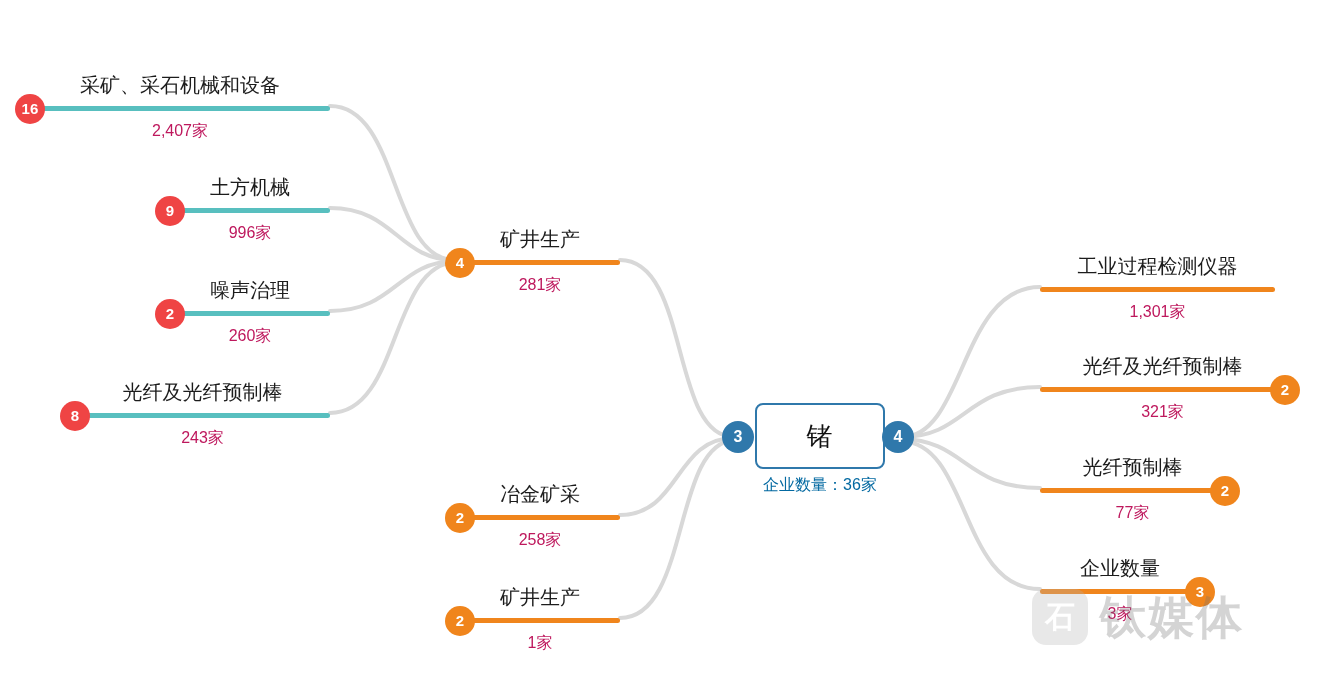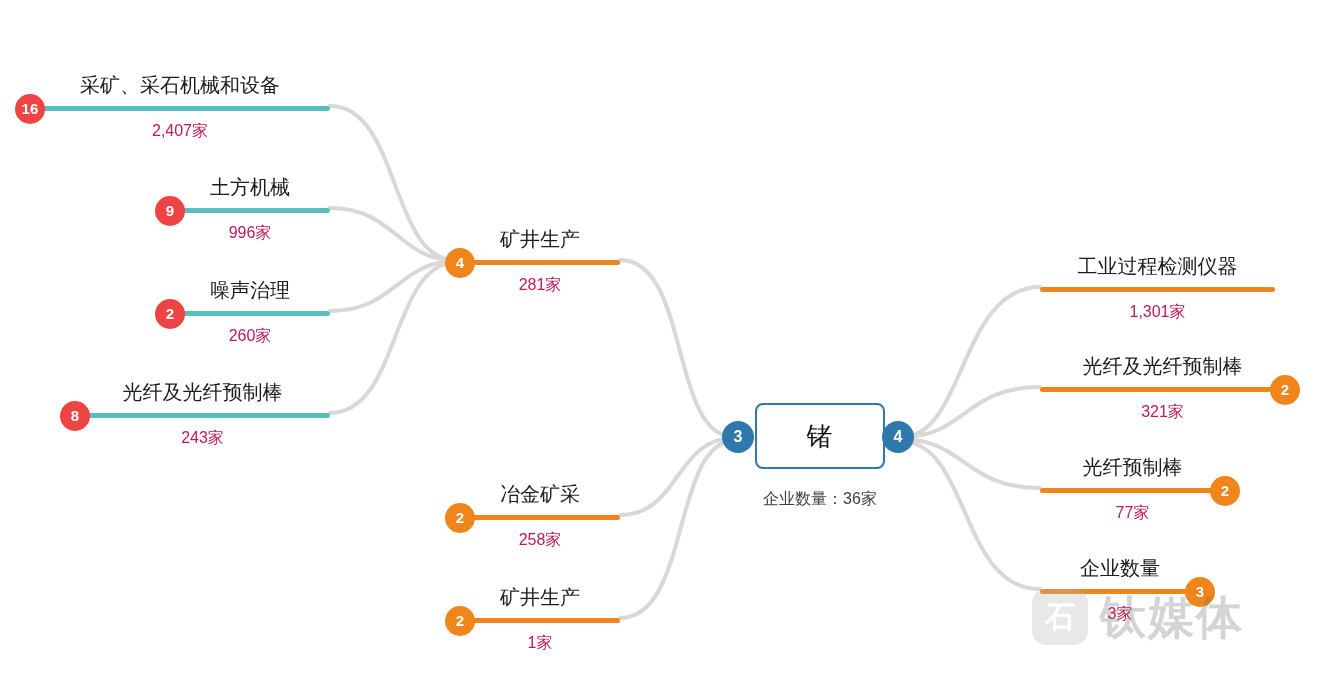--- a/index.html
+++ b/index.html
@@ -115,24 +115,23 @@
     line-height: 1;
     letter-spacing: 1px;
   }
   #center-caption {
     position: absolute;
     left: 755px;
     top: 477px;
     width: 130px;
     text-align: center;
     font-size: 16px;
-    color: #404040;
-    white-space: nowrap;
-    line-height: 1;
-    margin-top: 14px;
+    color: #0369a1;
+    white-space: nowrap;
+    line-height: 1;
   }
   .center-badge {
     position: absolute;
     width: 32px;
     height: 32px;
     border-radius: 50%;
     background: #2f78ab;
     color: #ffffff;
     font-size: 16px;
     font-weight: bold;

